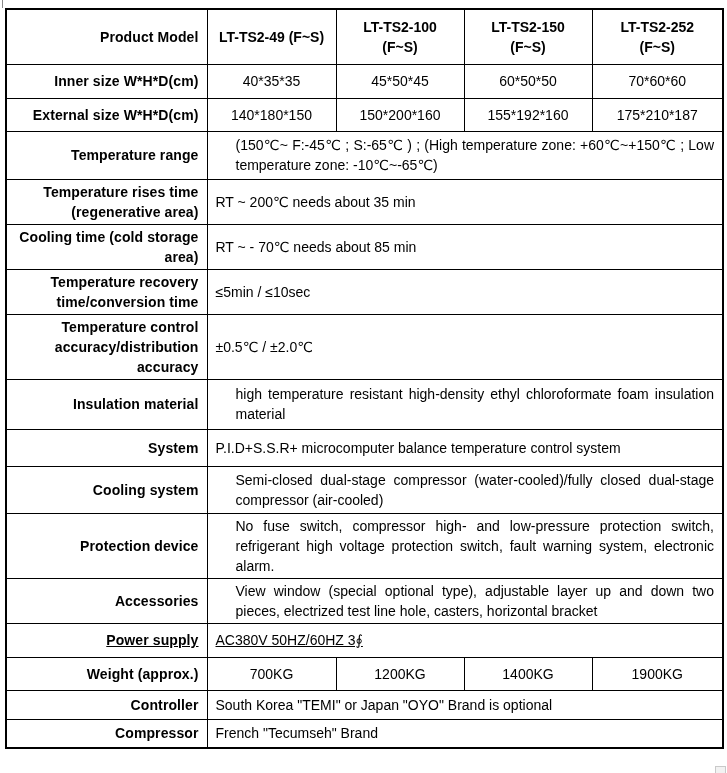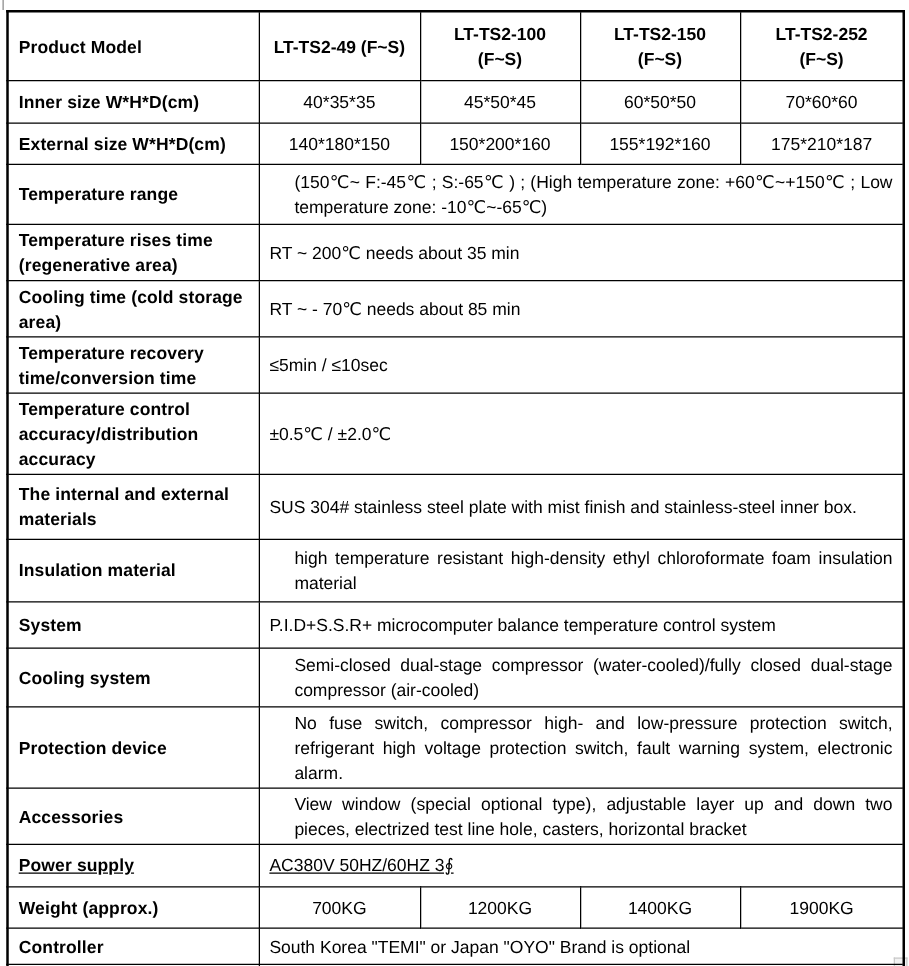--- a/index.html
+++ b/index.html
@@ -49,21 +49,21 @@
   table.spec td {
     border: 1px solid #000000;
     vertical-align: middle;
     font-size: 14px;
     line-height: 20px;
     padding: 2px 8px;
     overflow: hidden;
   }
   td.lbl {
     font-weight: 700;
-    text-align: left;
+    text-align: right;
     padding-left: 9px;
     padding-right: 5px;
     letter-spacing: 0.1px;
   }
   td.model {
     font-weight: 700;
     text-align: center;
     white-space: pre-line;
     padding-left: 4px;
     padding-right: 4px;
@@ -165,24 +165,20 @@
     <tr class="rh-recovery">
       <td class="lbl">Temperature recovery time/conversion time</td>
       <td class="val" colspan="4">≤5min / ≤10sec</td>
     </tr>
 
     <tr class="rh-accuracy">
       <td class="lbl">Temperature control accuracy/distribution accuracy</td>
       <td class="val" colspan="4">±0.5℃ / ±2.0℃</td>
     </tr>
 
-    <tr class="rh-materials">
-      <td class="lbl">The internal and external materials</td>
-      <td class="val" colspan="4">SUS 304# stainless steel plate with mist finish and stainless-steel inner box.</td>
-    </tr>
 
     <tr class="rh-insulation">
       <td class="lbl">Insulation material</td>
       <td class="val just" colspan="4">high temperature resistant high-density ethyl chloroformate foam insulation material</td>
     </tr>
 
     <tr class="rh-system">
       <td class="lbl">System</td>
       <td class="val" colspan="4">P.I.D+S.S.R+ microcomputer balance temperature control system</td>
     </tr>

